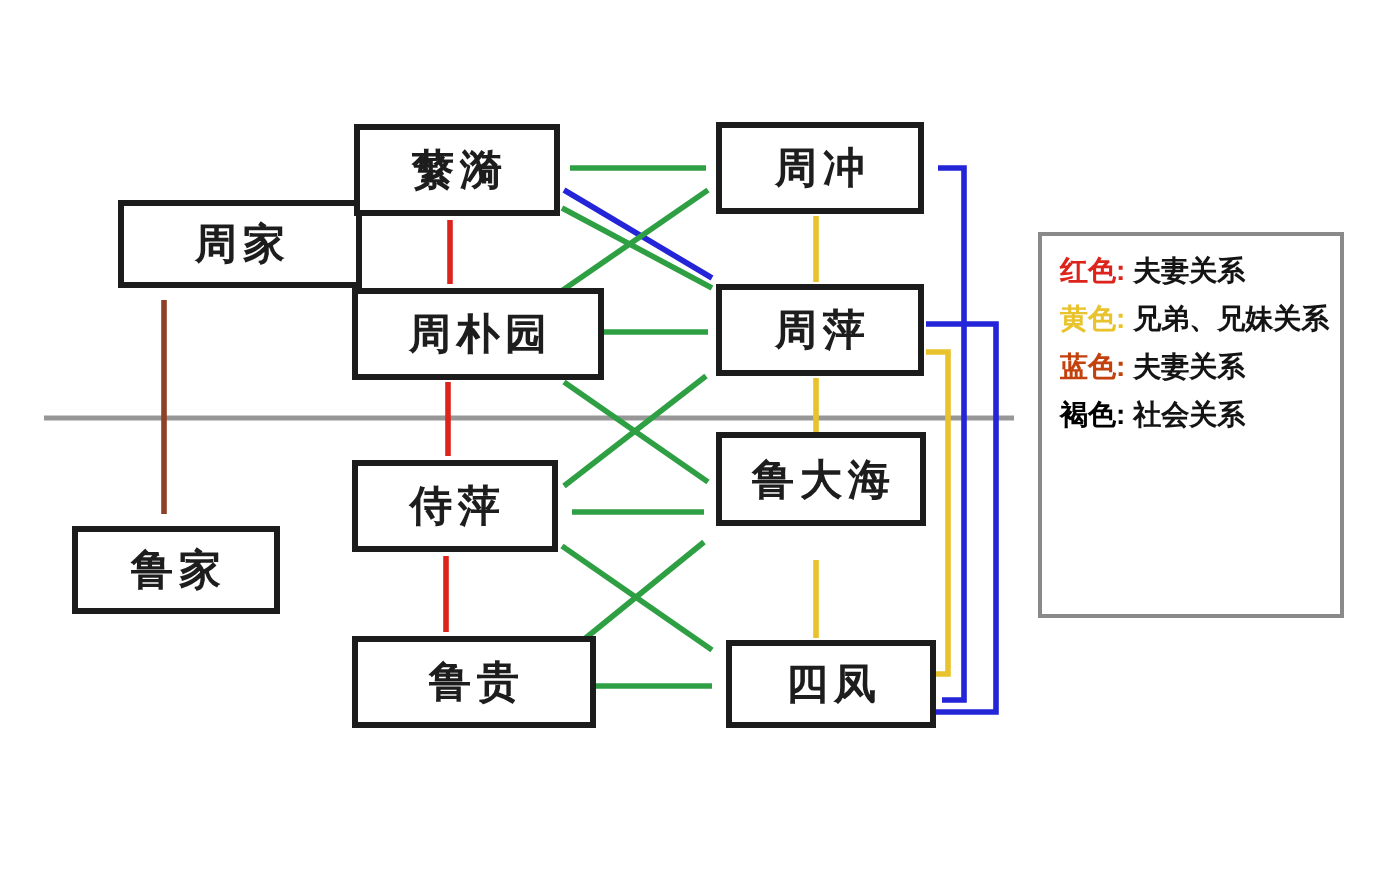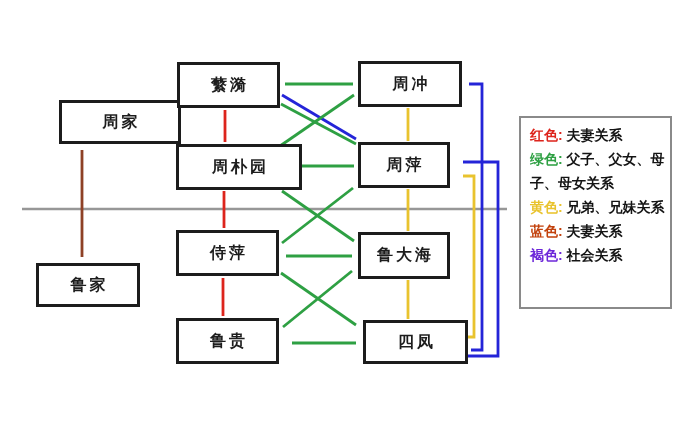--- a/index.html
+++ b/index.html
@@ -6,21 +6,21 @@
   html,body{margin:0;padding:0;background:#fff;}
   #stage{
     position:relative;width:690px;height:435px;background:#ffffff;overflow:hidden;
     font-family:"Liberation Sans","DejaVu Sans",sans-serif;
   }
   #edges-svg{position:absolute;left:0;top:0;width:690px;height:435px;}
   .node{
     position:absolute;box-sizing:border-box;background:#fff;
     border:3px solid #1c1c1c;
     display:flex;align-items:center;justify-content:center;
-    font-size:16px;font-weight:bold;color:#1d1d1d;
+    font-size:21px;font-weight:bold;color:#1d1d1d;
     letter-spacing:3px;text-indent:3px;white-space:nowrap;
   }
   #legend{
     position:absolute;left:519px;top:116px;width:153px;height:193px;
     box-sizing:border-box;background:#fff;border:2px solid #8a8a8a;
     padding:5px 4px 4px 9px;
     font-size:14px;font-weight:bold;line-height:24px;color:#141414;
   }
   #legend p{margin:0;padding:0;word-break:break-all;}
 </style>
@@ -47,28 +47,27 @@
       <polyline points="292,343 356,343" fill="none" stroke="#2ea043" stroke-width="2.8"></polyline>
       <polyline points="408,108 408,141" fill="none" stroke="#e9c32e" stroke-width="2.8"></polyline>
       <polyline points="408,189 408,231" fill="none" stroke="#e9c32e" stroke-width="2.8"></polyline>
       <polyline points="408,280 408,319" fill="none" stroke="#e9c32e" stroke-width="2.8"></polyline>
       <polyline points="463,176 474,176 474,337 467,337" fill="none" stroke="#e9c32e" stroke-width="2.8"></polyline>
       <polyline points="469,84 482,84 482,350 471,350" fill="none" stroke="#2424d8" stroke-width="2.8"></polyline>
       <polyline points="463,162 498,162 498,356 462,356" fill="none" stroke="#2424d8" stroke-width="2.8"></polyline>
     </svg>
   <div id="legend">
       <p><span style="color: rgb(221, 36, 28);">红色: </span><span>夫妻关系</span></p>
-      <p><span style="color: rgb(46, 160, 67);">绿色: </span><span>父子、父女、母子、母女关系</span></p>
       <p><span style="color: rgb(233, 195, 46);">黄色: </span><span>兄弟、兄妹关系</span></p>
       <p><span style="color: #c2410c;">蓝色: </span><span>夫妻关系</span></p>
-      <p><span style="color: #6d28d9;">褐色: </span><span>社会关系</span></p>
+      <p><span style="color: #000000;">褐色: </span><span>社会关系</span></p>
     </div>
 <div class="node" style="left: 33px; top: 100px; width: 122px; height: 44px; margin-left: 26px;">周家</div>
     <div class="node" style="left: 36px; top: 263px; width: 104px; height: 44px;">鲁家</div>
     <div class="node" style="left: 177px; top: 62px; width: 103px; height: 46px;">蘩漪</div>
     <div class="node" style="left: 176px; top: 144px; width: 126px; height: 46px;">周朴园</div>
     <div class="node" style="left: 176px; top: 230px; width: 103px; height: 46px;">侍萍</div>
-    <div class="node" style="left: 176px; top: 318px; width: 103px; height: 46px;">鲁贵</div>
+    <div class="node" style="left: 176px; top: 318px; width: 122px; height: 46px;">鲁贵</div>
     <div class="node" style="left: 358px; top: 61px; width: 104px; height: 46px;">周冲</div>
-    <div class="node" style="left: 358px; top: 142px; width: 92px; height: 46px;">周萍</div>
-    <div class="node" style="left: 358px; top: 232px; width: 92px; height: 47px;">鲁大海</div>
+    <div class="node" style="left: 358px; top: 142px; width: 104px; height: 46px;">周萍</div>
+    <div class="node" style="left: 358px; top: 216px; width: 105px; height: 47px;">鲁大海</div>
     <div class="node" style="left: 363px; top: 320px; width: 105px; height: 44px;">四凤</div>
   </div>
 
 </body></html>

